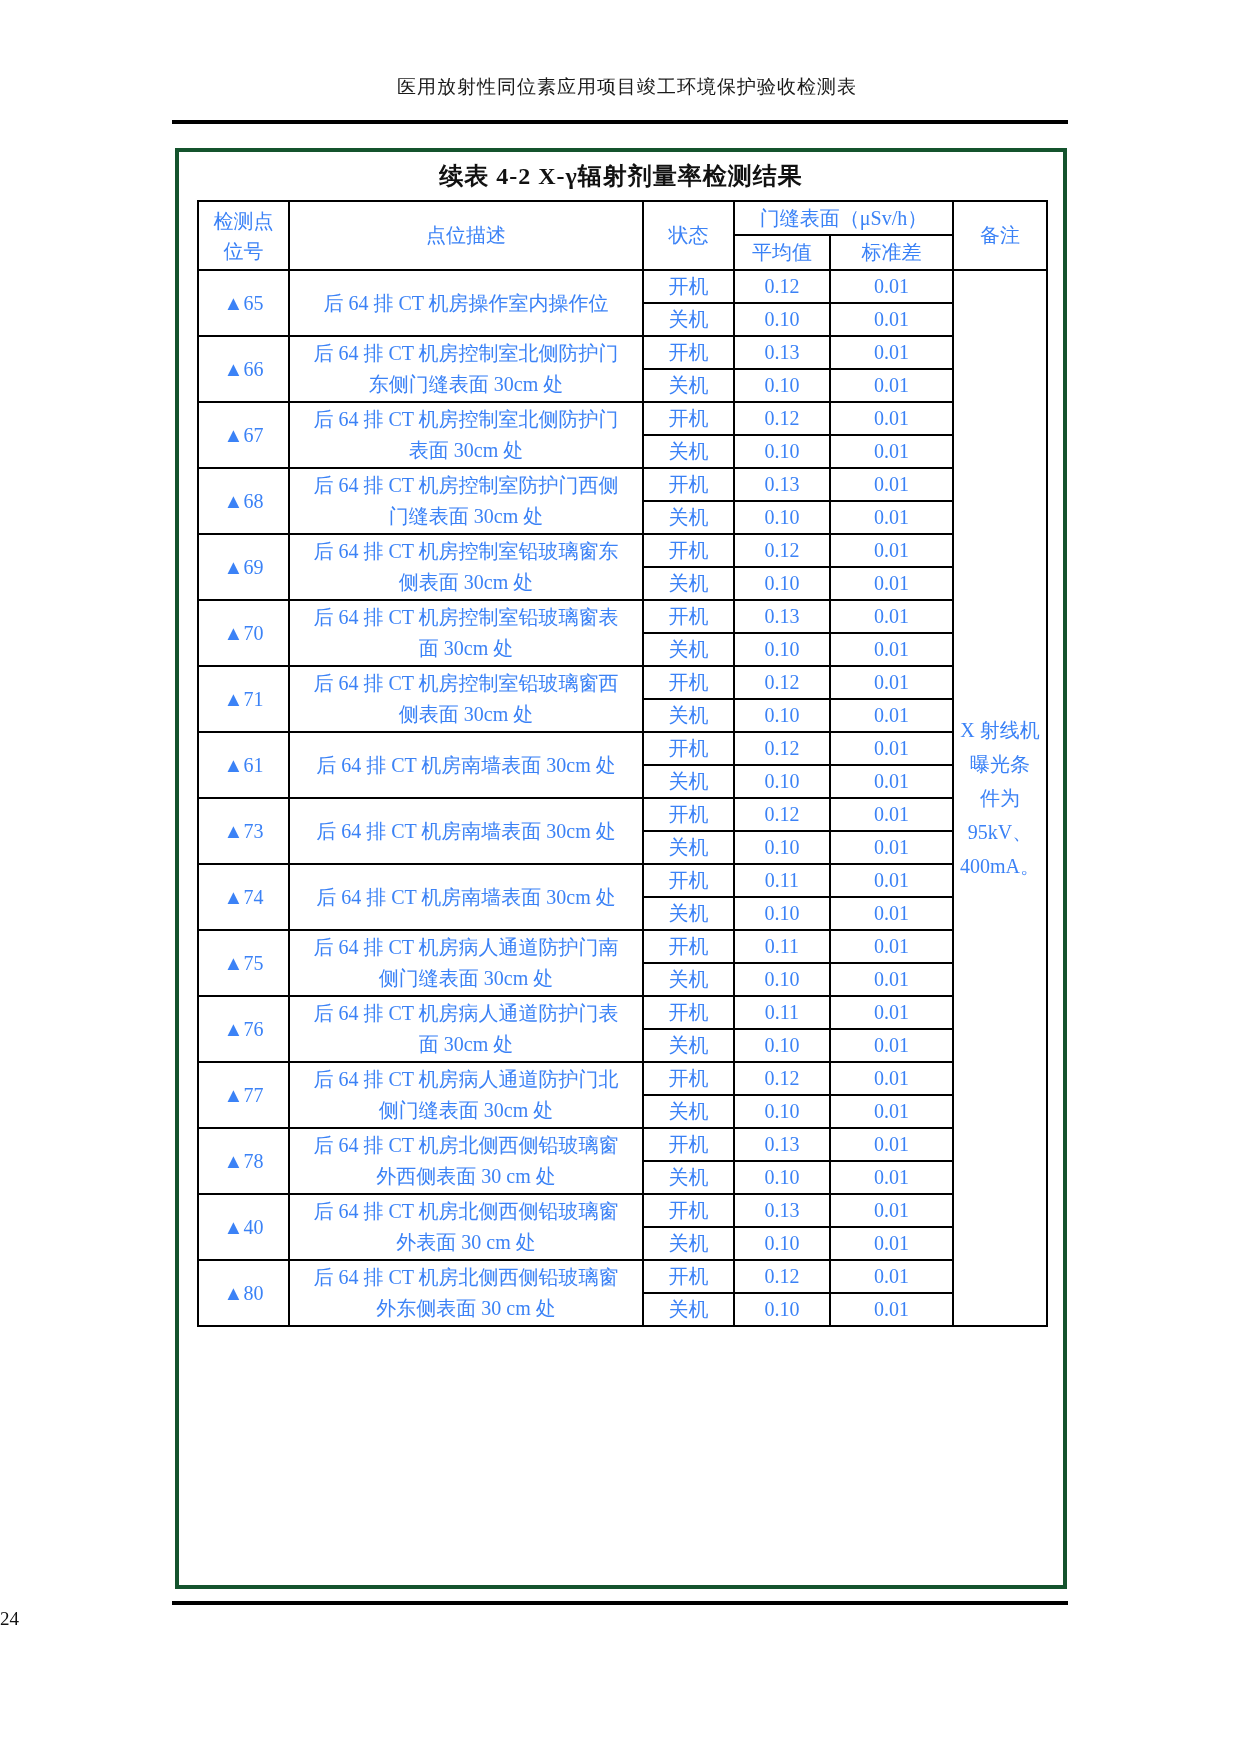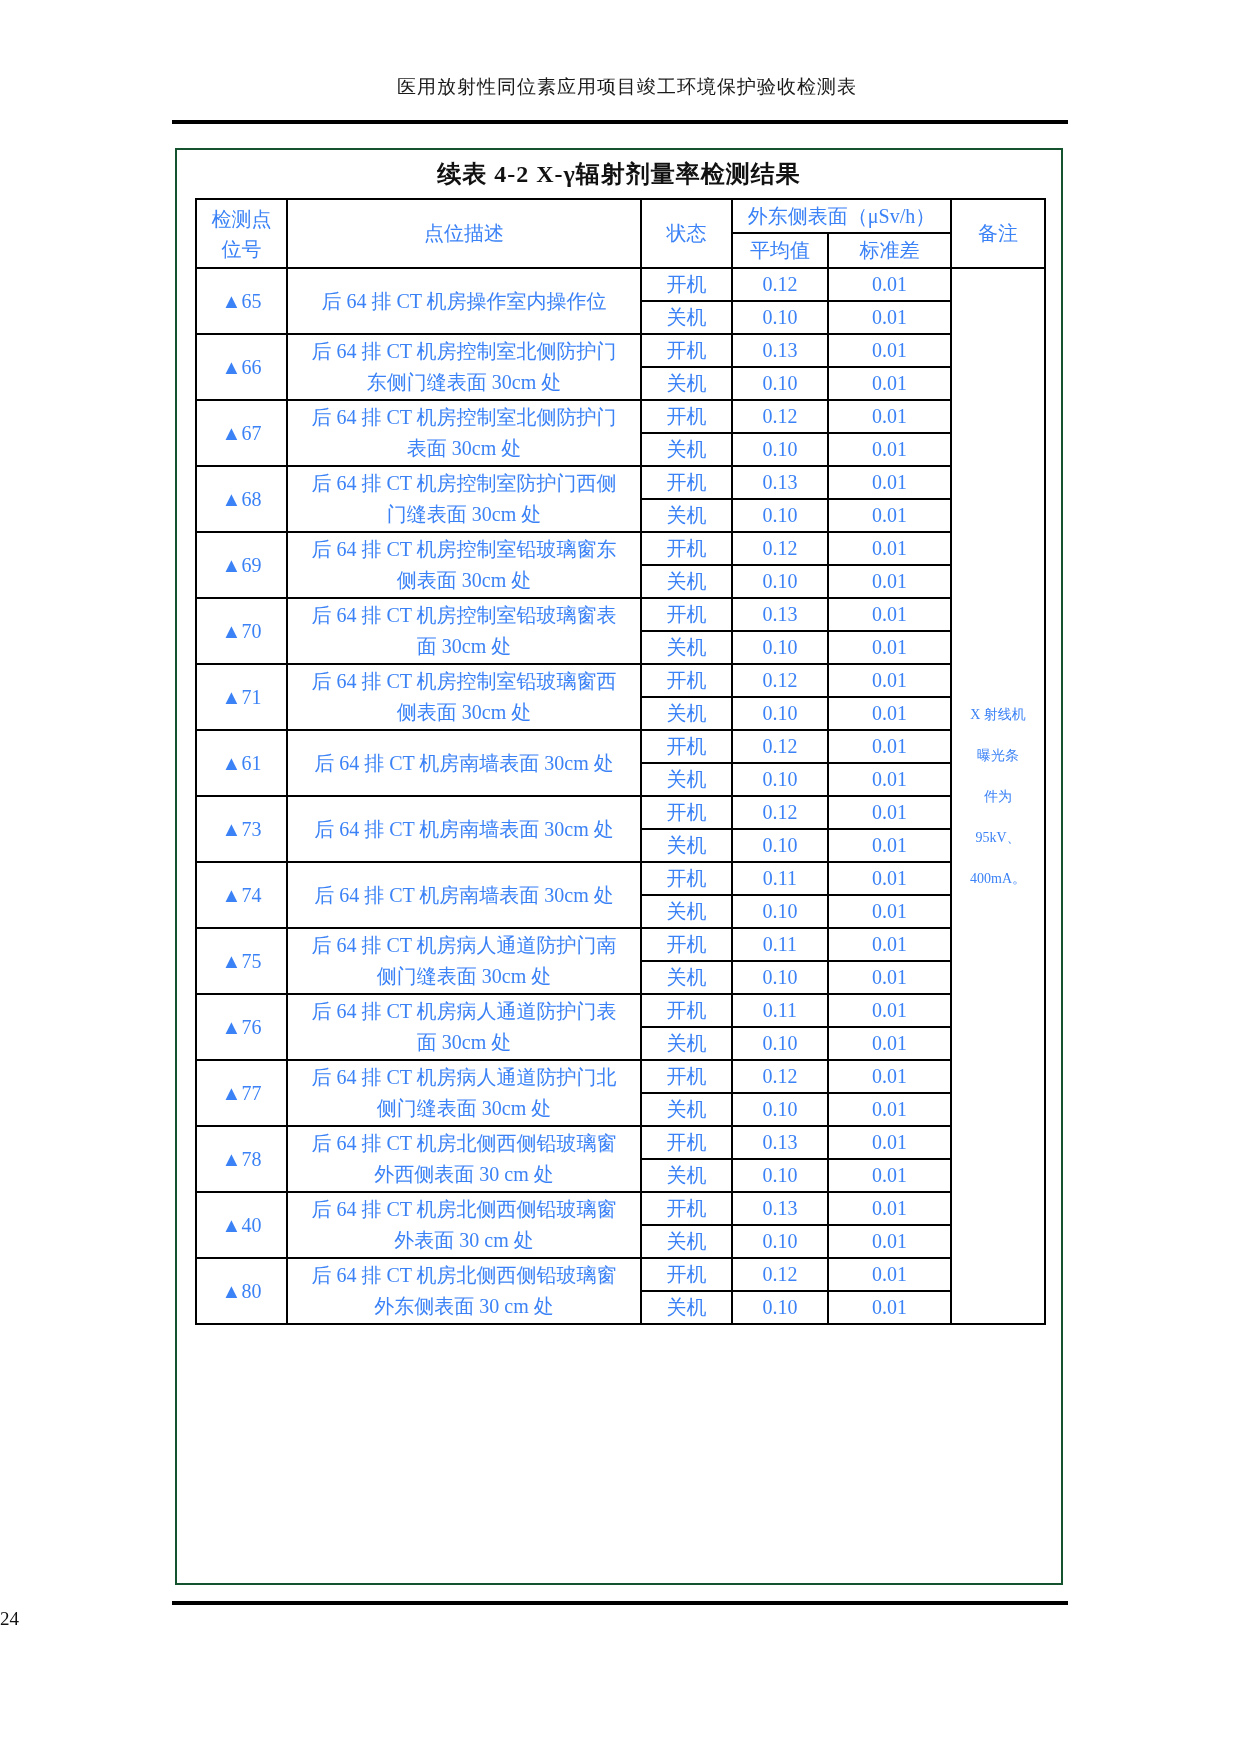--- a/index.html
+++ b/index.html
@@ -14,21 +14,21 @@
   .doc-header{
     position:absolute;top:74px;left:7px;width:1240px;
     text-align:center;font-size:19px;letter-spacing:1px;color:#1a1a1a;
   }
   .doc-header-rule{
     position:absolute;top:120px;left:172px;width:896px;height:4px;
     background:#000000;
   }
   .doc-box{
     position:absolute;top:148px;left:175px;width:884px;height:1433px;
-    border:2px solid #14532d;
+    border:4px solid #14532d;
   }
   .table-title{
     position:absolute;top:8px;left:0;width:100%;
     text-align:center;font-size:24px;font-weight:bold;color:#111111;
     letter-spacing:1px;
   }
   table.results{
     position:absolute;top:48px;left:18px;
     border-collapse:collapse;table-layout:fixed;
     width:849px;
@@ -40,21 +40,21 @@
     font-weight:normal;
     padding:0 2px;
     overflow:hidden;
   }
   tr.hdr1 th{height:32px;}
   tr.hdr2 th{height:33px;}
   th.pre, td.pre{white-space:pre-line;line-height:30px;}
   td.status-cell,td.avg-cell,td.std-cell{height:31px;}
   td.desc-cell{line-height:31px;margin-top:34px;}
   td.remark-cell{
-    white-space:pre-line;line-height:41px;font-size:14px;
+    white-space:pre-line;line-height:34px;font-size:20px;
     vertical-align:middle;
     margin-top:12px;
   }
   .page-rule{
     position:absolute;top:1601px;left:172px;width:896px;height:4px;
     background:#000000;
   }
   .page-number{
     position:absolute;top:1608px;left:0;width:1240px;
     text-align:left;font-size:19px;color:#111111;
@@ -81,21 +81,21 @@
         <col style="width:96px">
         <col style="width:123px">
         <col style="width:94px">
       </colgroup>
       <tbody>
         <tr class="hdr1">
           <th rowspan="2" class="pre">检测点
 位号</th>
           <th rowspan="2">点位描述</th>
           <th rowspan="2">状态</th>
-          <th colspan="2">外东侧表面（μSv/h）</th>
+          <th colspan="2">门缝表面（μSv/h）</th>
           <th rowspan="2">备注</th>
         </tr>
         <tr class="hdr2">
           <th>平均值</th>
           <th>标准差</th>
         </tr>
       </tbody>
       <tbody>
           <tr>
             <td rowspan="2">▲65</td>

